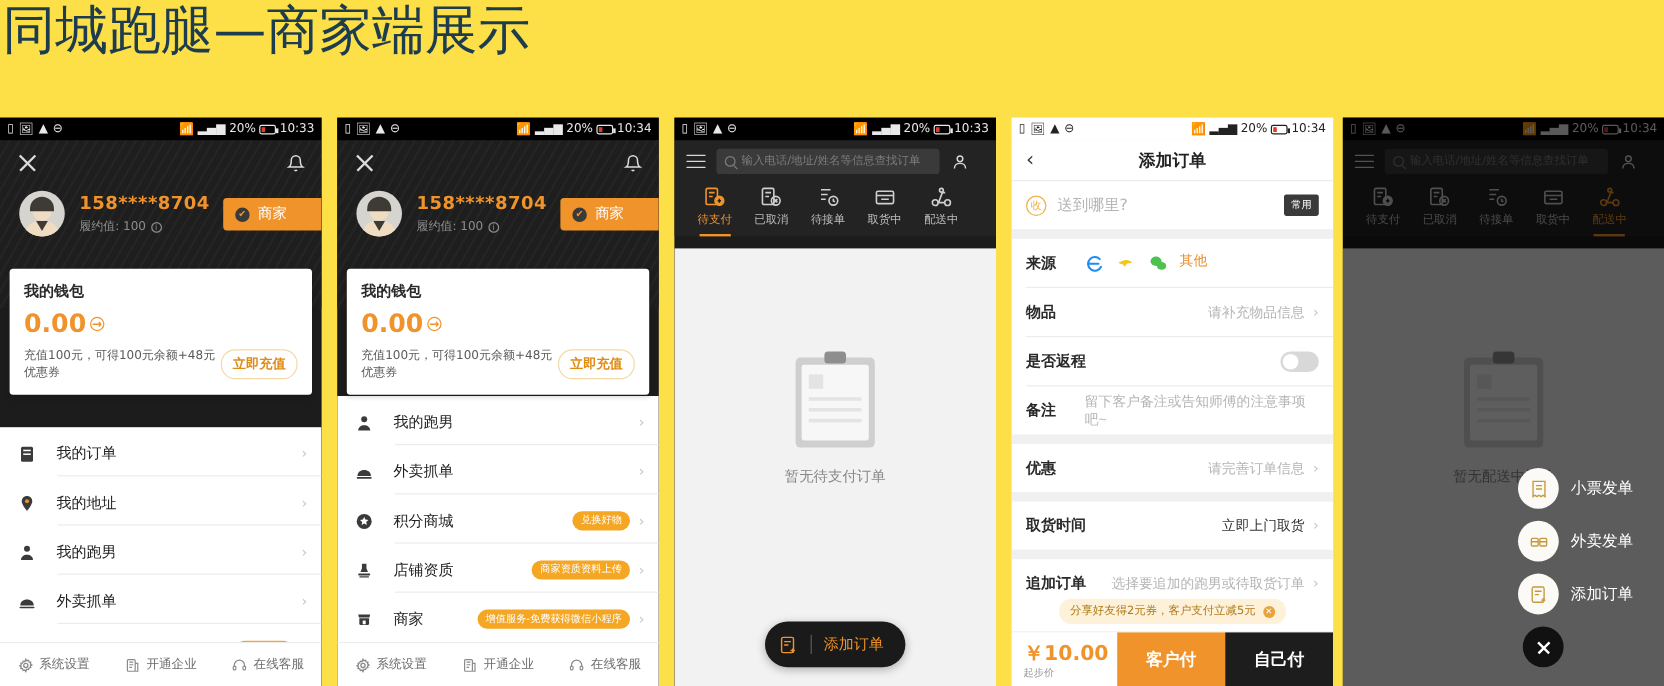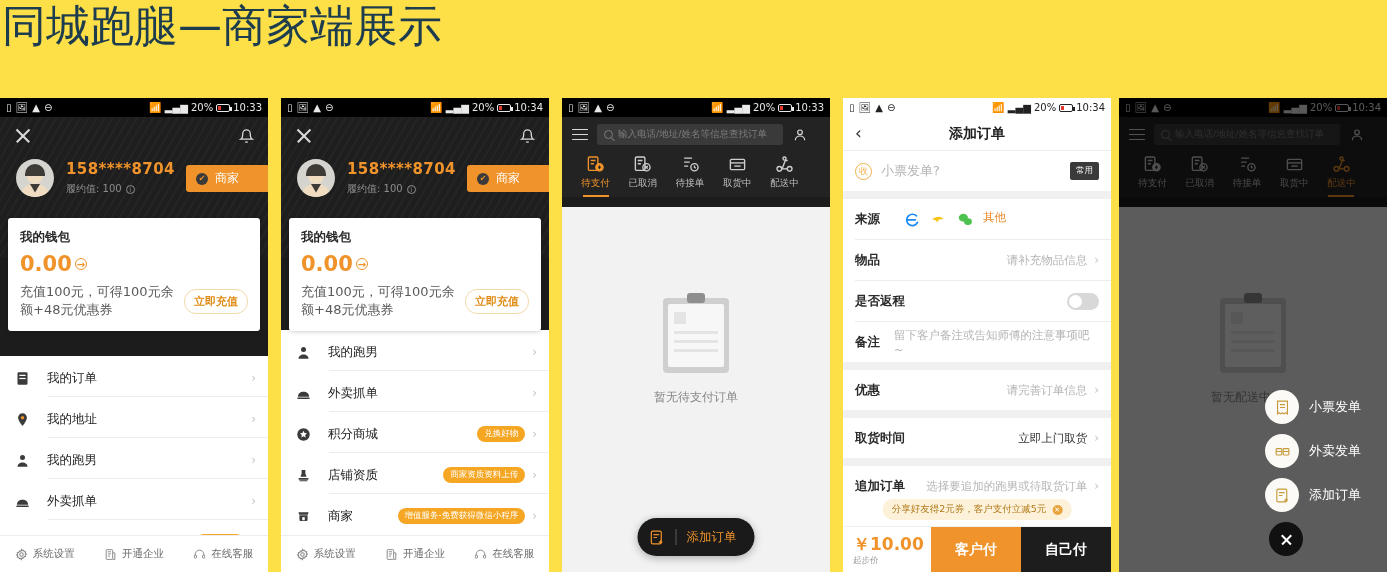--- a/index.html
+++ b/index.html
@@ -73,28 +73,28 @@
   .info-c{ display:inline-block; width:9px;height:9px;border:1px solid #8d8d8d;border-radius:50%;font-size:7px;line-height:8px;text-align:center;}
   .merch-badge{
     position:absolute; right:0px; top:20px; background:#f0932b; color:#fff;
     font-size:12px; padding:5px 16px 5px 10px; display:flex; align-items:center; gap:7px;
     border-radius:3px 0 0 3px; width:82px;
   }
   .merch-badge .chk{width:12px;height:12px;border-radius:50%;background:#3a3a3a;color:#f0932b;font-size:8px;line-height:12px;text-align:center;}
 
   
   .wallet{
-    position:absolute; left:8px; right:8px; top:120px; background:#fff; border-radius:3px;
+    position:absolute; left:8px; right:8px; top:126px; background:#fff; border-radius:3px;
     padding:11px 12px 12px 12px; box-shadow:0 1px 4px rgba(0,0,0,.18); z-index:3;
   }
   .wallet h4{ font-size:12.5px; color:#2b2b2b; font-weight:bold;}
   .wallet .amt{ color:#f0932b; font-size:21px; font-weight:bold; margin-top:6px; display:flex; align-items:center; gap:3px;}
   .wallet .amt span.arr{ font-size:10px; width:12px;height:12px;border:1px solid #f0932b;border-radius:50%;line-height:11px;text-align:center;}
   .wallet .row2{ display:flex; align-items:center; justify-content:space-between; margin-top:7px;}
-  .wallet .tip{ font-size:13px; color:#5a5a5a;}
+  .wallet .tip{ font-size:10px; color:#5a5a5a;}
   .recharge{
     border:1px solid #f3d9a8; color:#e08b14; font-size:11px; font-weight:bold;
     padding:4px 9px; border-radius:12px; background:#fff; white-space:nowrap;
   }
 
   
   .menu{ background:#fff; position:absolute; left:0; right:0; top:258px; bottom:37px; overflow:hidden;}
   .menu.scroll2{ top:232px; }
   .m-item{ display:flex; align-items:center; height:40px; padding:4px 12px 0 14px; position:relative; }
   .m-ico{ width:17px; height:17px; flex:none; color:#3b3b3b; display:flex; align-items:center; justify-content:center;}
@@ -184,21 +184,21 @@
   .ao-chev{ margin-left:7px; color:#c5c5c5; font-size:12px;}
   .dest-row{ display:flex; align-items:center; padding:11px 12px; }
   .dest-ico{ width:17px;height:17px;border:1.4px solid #f0b14a;border-radius:50%;color:#f0b14a;font-size:9px;display:flex;align-items:center;justify-content:center;flex:none;}
   .dest-ph{ margin-left:9px; font-size:13px; color:#b5b5b5;}
   .dest-tag{ margin-left:auto; background:#3a3a3a; color:#fff; font-size:8.5px; padding:3px 6px; border-radius:2px;}
   .src-icons{ display:flex; align-items:flex-start; gap:8px; margin-left:22px;}
   .src-i{ width:19px;height:19px;display:flex;align-items:center;justify-content:center;}
   .src-other{ color:#e8892b; font-size:11.5px; }
   .toggle{ margin-left:auto; width:32px;height:17px;border-radius:9px;background:#d8d8d8;position:relative;}
   .toggle i{position:absolute;left:2px;top:2px;width:13px;height:13px;border-radius:50%;background:#fff;}
-  .note-ph{ margin-left:14px; font-size:11.5px; color:#b5b5b5;}
+  .note-ph{ margin-left:24px; font-size:11.5px; color:#b5b5b5;font-family:Liberation Mono, monospace;}
   .tooltip{
     position:absolute; left:50%; transform:translateX(-50%); bottom:6px;
     background:#fdf1d9; color:#b07a1a; font-size:9.5px; border-radius:10px;
     padding:4px 9px; display:flex; align-items:center; gap:6px; white-space:nowrap;
   }
   .tooltip .tx{ width:10px;height:10px;border-radius:50%;background:#e8a33c;color:#fff;font-size:7px;line-height:10px;text-align:center;}
   .ao-foot{ position:absolute; left:0; right:0; bottom:0; height:45px; background:#fff; display:flex; align-items:center;}
   .price-wrap{ padding-left:10px; width:88px;}
   .price{ color:#f0932b; font-size:17px; font-weight:bold; }
   .price-sub{ font-size:8.5px; color:#999; margin-top:-1px;}
@@ -682,21 +682,21 @@
     </div>
     <div class="ao-nav">
       <span class="ao-back">‹</span>
       <span class="ao-title">添加订单</span>
     </div>
     <div class="ao-body">
 
       <div class="ao-card">
         <div class="dest-row">
           <span class="dest-ico">收</span>
-          <span class="dest-ph">小票发单?</span>
+          <span class="dest-ph">送到哪里?</span>
           <span class="dest-tag">常用</span>
         </div>
       </div>
 
       <div class="ao-card">
         <div class="ao-row">
           <span class="ao-lbl">来源</span>
           <span class="src-icons">
             <span class="src-i">
               <svg width="17" height="17" viewBox="0 0 24 24" fill="none" stroke="#1b8cf5" stroke-width="2.4" stroke-linecap="round">

